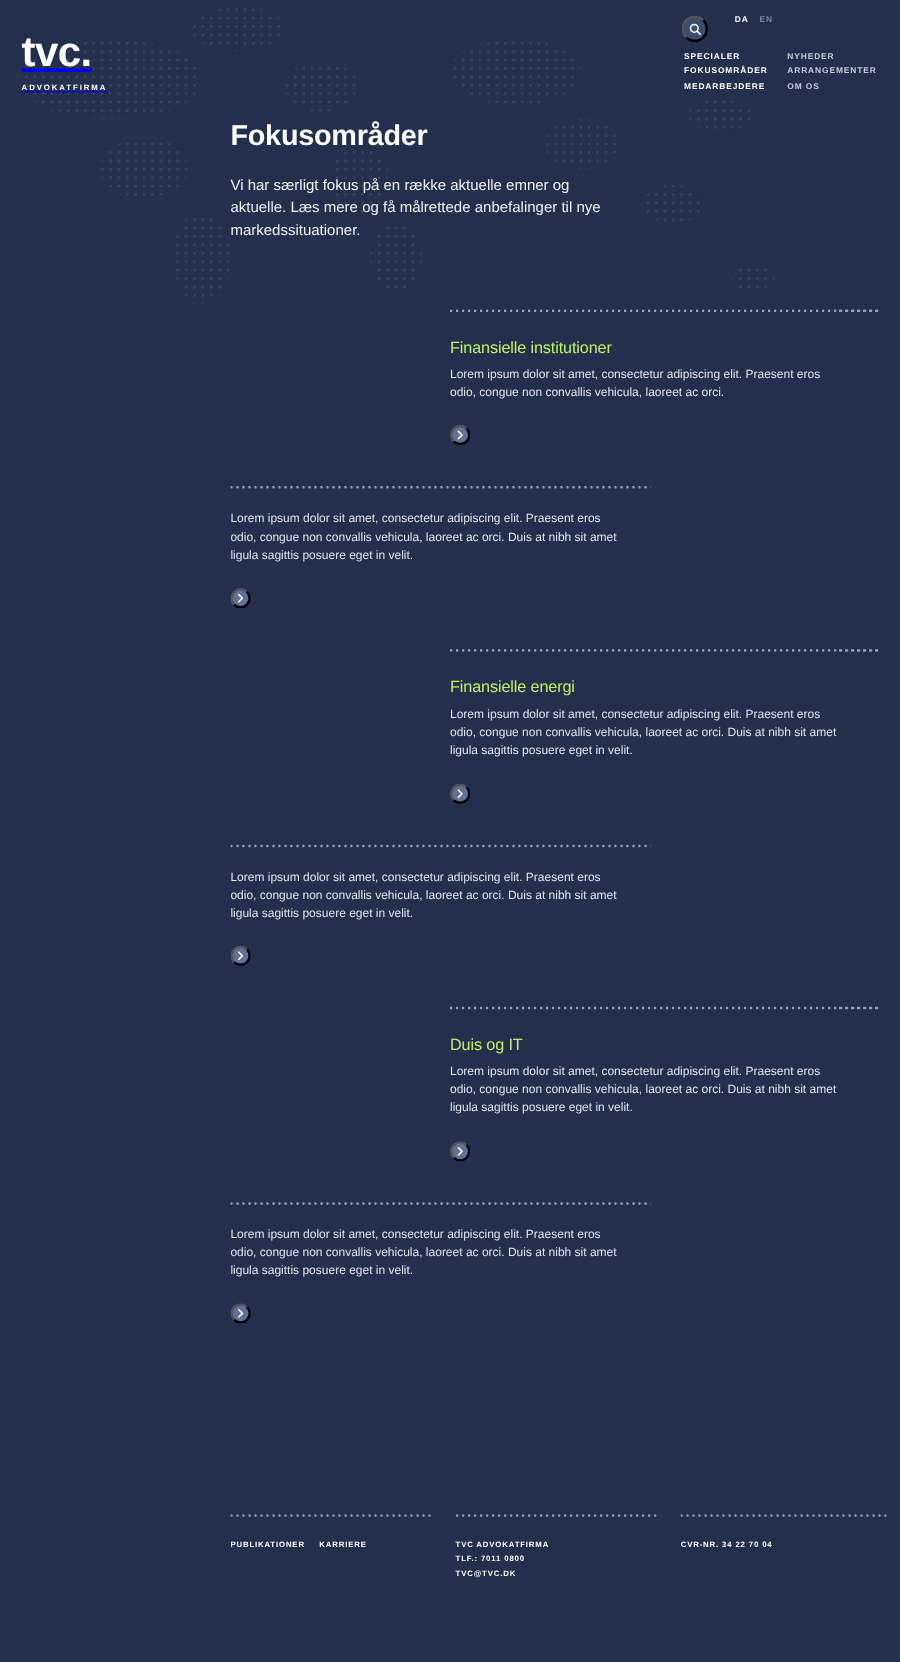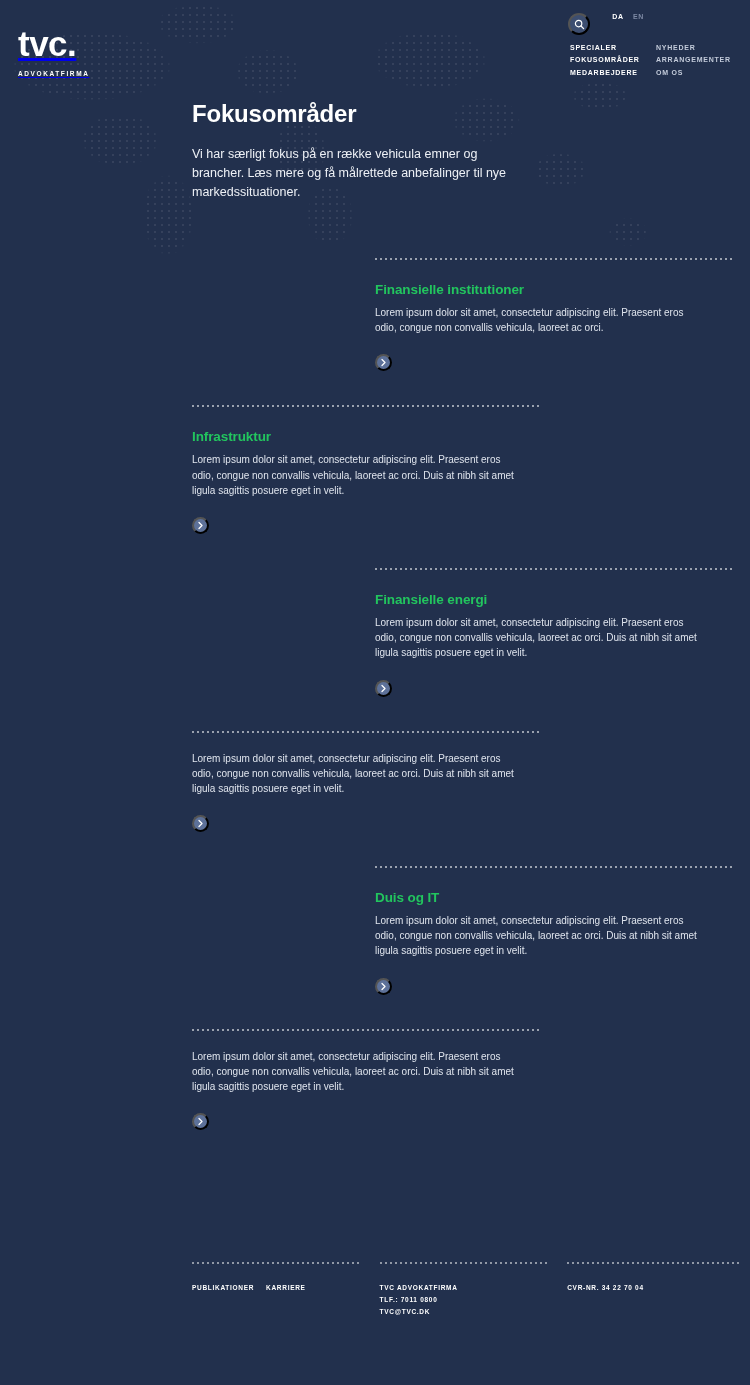--- a/index.html
+++ b/index.html
@@ -172,22 +172,22 @@
     width: 100%; height: 2px;
     background-image: radial-gradient(circle at 1px 1px, rgba(255,255,255,0.55) 1px, transparent 1.2px);
     background-size: 5px 2px;
     background-repeat: repeat-x;
   }
   .card.right .card-rule { width: 357px; }
   .card.left  .card-rule { width: 350px; }
 
   .card-title {
     font-size: 13.5px;
-    font-weight: bold;
-    color: #22c55e;
+    font-weight: normal;
+    color: #bef264;
     margin-top: 12px;
     letter-spacing: -0.1px;
   }
   .card-text {
     margin-top: 8px;
     font-size: 10px;
     line-height: 1.52;
     color: #dfe4ed;
     max-width: 330px;
   }
@@ -275,21 +275,21 @@
     <div class="nav-col secondary">
       <a href="#">NYHEDER</a>
       <a href="#">ARRANGEMENTER</a>
       <a href="#">OM OS</a>
     </div>
   </nav>
 </header>
 
 <section class="hero">
   <h1 class="hero-title">Fokusområder</h1>
-  <p class="hero-intro">Vi har særligt fokus på en række vehicula emner og brancher. Læs mere og få målrettede anbefalinger til nye markedssituationer.</p>
+  <p class="hero-intro">Vi har særligt fokus på en række aktuelle emner og aktuelle. Læs mere og få målrettede anbefalinger til nye markedssituationer.</p>
 </section>
 
 <section class="cards">
 
   <article class="card right">
     <div class="card-rule"></div>
     <h2 class="card-title">Finansielle institutioner</h2>
     <p class="card-text">Lorem ipsum dolor sit amet, consectetur adipiscing elit. Praesent eros odio, congue non convallis vehicula, laoreet ac orci.</p>
     <button class="card-arrow">
       <span>
@@ -297,21 +297,20 @@
           <polyline points="2,1.5 5,4.5 2,7.5" fill="none" stroke="#ffffff" stroke-width="1.3" stroke-linecap="round" stroke-linejoin="round"></polyline>
         </svg>
       </span>
     </button>
   </article>
 
   <div class="card-spacer"></div>
 
   <article class="card left">
     <div class="card-rule"></div>
-    <h2 class="card-title">Infrastruktur</h2>
     <p class="card-text">Lorem ipsum dolor sit amet, consectetur adipiscing elit. Praesent eros odio, congue non convallis vehicula, laoreet ac orci. Duis at nibh sit amet ligula sagittis posuere eget in velit.</p>
     <button class="card-arrow">
       <span>
         <svg width="7" height="9" viewBox="0 0 7 9" aria-hidden="true">
           <polyline points="2,1.5 5,4.5 2,7.5" fill="none" stroke="#ffffff" stroke-width="1.3" stroke-linecap="round" stroke-linejoin="round"></polyline>
         </svg>
       </span>
     </button>
   </article>
 

